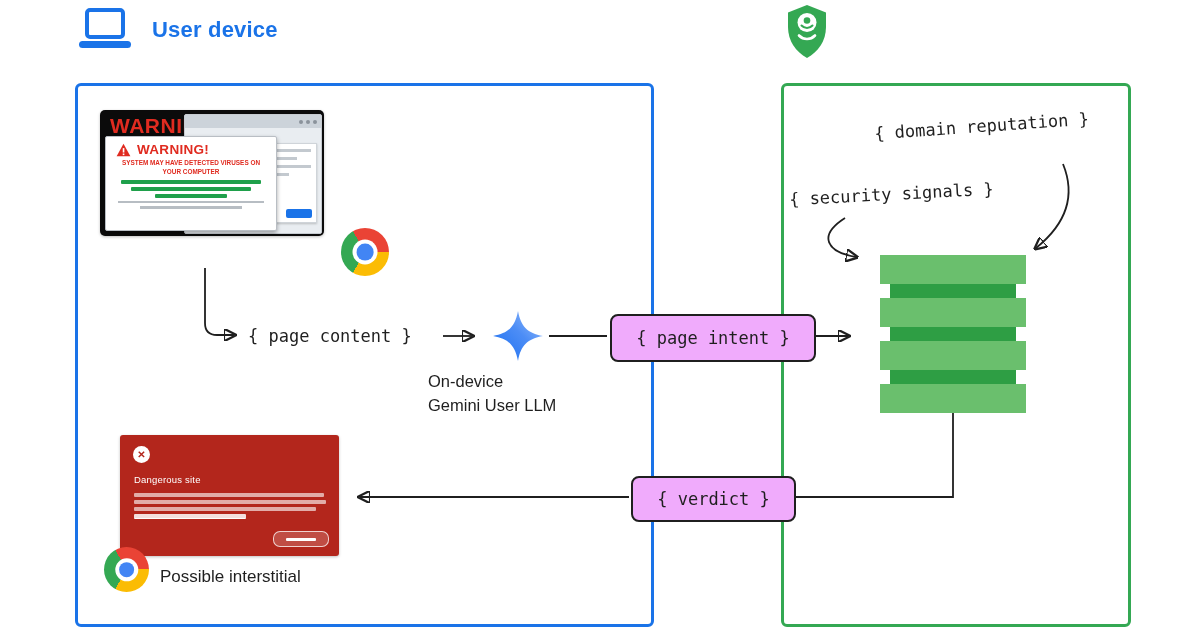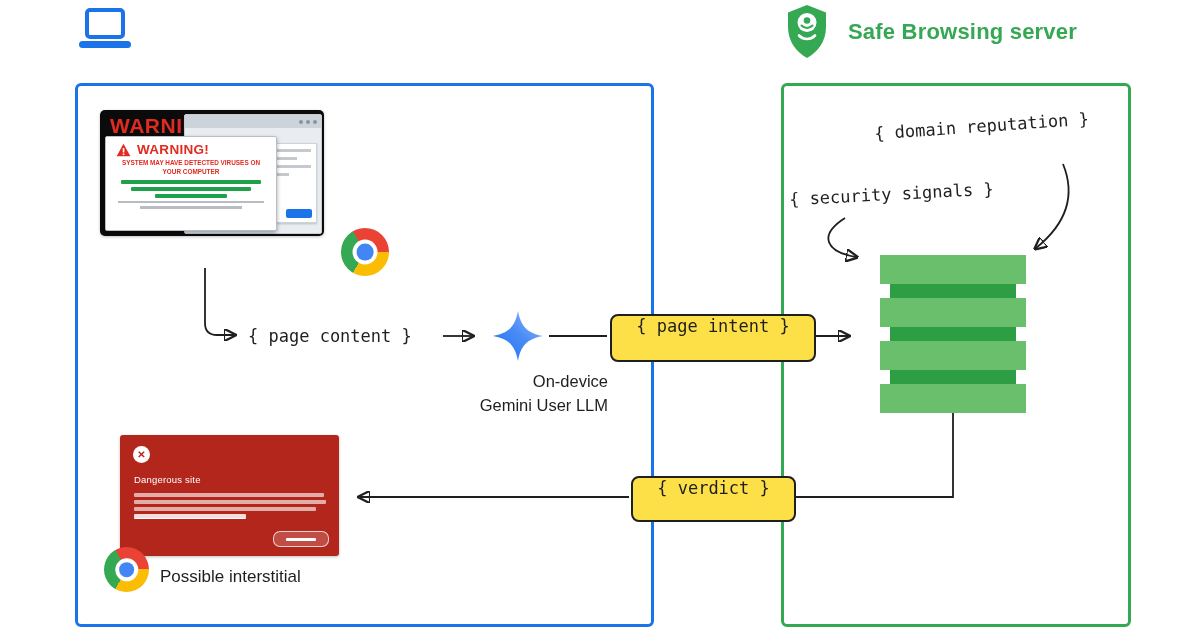--- a/index.html
+++ b/index.html
@@ -24,22 +24,22 @@
   .shield-dot{fill:var(--green)}
   .shield-arc-in{fill:none;stroke:var(--green);stroke-width:2;stroke-linecap:round}
   .shield-arc-out{fill:none;stroke:#fff;stroke-width:2.6;stroke-linecap:round}
 
   
   .panel{position:absolute;border-radius:6px;background:transparent;z-index:1}
   .panel.blue{border:3px solid var(--blue)}
   .panel.green{border:3px solid var(--green)}
 
   
-  .node-box{position:absolute;background:#fde047;border:2px solid var(--ink);border-radius:8px;
-    display:flex;align-items:flex-start;justify-content:center;z-index:6}
+  .node-box{position:absolute;background:#f0abfc;border:2px solid var(--ink);border-radius:8px;
+    display:flex;align-items:center;justify-content:center;z-index:6}
 
   
   .overlay{position:absolute;inset:0;z-index:4;pointer-events:none}
   .overlay path, .overlay polyline{fill:none;stroke:var(--ink);stroke-width:1.8}
 
   
   .scam-shot{position:absolute;left:100px;top:110px;width:224px;height:126px;background:#0b0b0b;
     border-radius:5px;overflow:hidden;z-index:3;box-shadow:0 1px 3px rgba(0,0,0,.25)}
   .scam-bg-text{position:absolute;left:10px;top:4px;color:var(--warning-red);font-weight:800;font-size:21px;z-index:1;letter-spacing:.5px}
   .scam-browser{position:absolute;left:84px;top:4px;width:136px;height:118px;background:#e9edf1;border:1px solid #c6cbd1;border-radius:2px;z-index:2}
@@ -61,21 +61,21 @@
   .caption{position:absolute;font-size:17px;color:var(--ink);z-index:3}
 
   
   .chrome{position:absolute;border-radius:50%;z-index:5;
     background:conic-gradient(from 0deg,#ea4335 0 90deg,#fbbc04 90deg 210deg,#34a853 210deg 330deg,#ea4335 330deg 360deg)}
   .chrome::before{content:"";position:absolute;left:50%;top:50%;width:52%;height:52%;transform:translate(-50%,-50%);background:#fff;border-radius:50%}
   .chrome::after{content:"";position:absolute;left:50%;top:50%;width:35%;height:35%;transform:translate(-50%,-50%);background:#4285f4;border-radius:50%}
 
   
   .sparkle{position:absolute;z-index:5}
-  .llm-label{position:absolute;text-align:right;font-size:16.5px;line-height:1.45;z-index:3}
+  .llm-label{position:absolute;text-align:left;font-size:16.5px;line-height:1.45;z-index:3}
 
   
   .stack{position:absolute;left:880px;top:255px;width:146px;display:flex;flex-direction:column;z-index:3}
   .stack .lt{height:29px;background:var(--stack-light)}
   .stack .dk{height:14px;margin:0 10px;background:var(--stack-dark)}
   .rot4{transform:rotate(-4deg)}
   .rot3{transform:rotate(-3deg)}
 
   
   .interstitial{position:absolute;left:120px;top:435px;width:219px;height:121px;background:var(--interstitial-red);
@@ -97,31 +97,31 @@
 </head>
 <body>
 
 <div class="stage">
 
   <div class="hdr" style="left:78px;top:8px">
     <svg width="54" height="44" viewBox="0 0 54 44">
       <rect class="laptop-screen" x="9" y="2" width="36" height="27" rx="3"></rect>
       <rect class="laptop-base" x="1" y="33" width="52" height="7" rx="3.5"></rect>
     </svg>
+    <span class="hdr-label blue">User device</span>
   </div>
 
   <div class="hdr" style="left:786px;top:4px">
     <svg width="42" height="56" viewBox="0 0 42 56">
       <path class="shield-body" d="M21 1 L40 8.5 V23 C40 37 32 48 21 54 C10 48 2 37 2 23 V8.5 Z"></path>
       <circle class="shield-circle" cx="21" cy="18.5" r="9.5"></circle>
       <circle class="shield-dot" cx="21" cy="16.5" r="3.3"></circle>
       <path class="shield-arc-in" d="M15.5 21.5 a7.5 7.5 0 0 0 11 0"></path>
       <path class="shield-arc-out" d="M13 31.5 a11 11 0 0 0 16 0"></path>
     </svg>
-    <span class="hdr-label green">Safe Browsing server</span>
   </div>
 
   <div class="panel blue" style="left:75px;top:83px;width:573px;height:538px"></div>
   <div class="panel green" style="left:781px;top:83px;width:344px;height:538px"></div>
 
   <div class="scam-shot">
     <div class="scam-bg-text">WARNING!</div>
     <div class="scam-browser">
       <div class="scam-browser-bar">
           <i></i>

